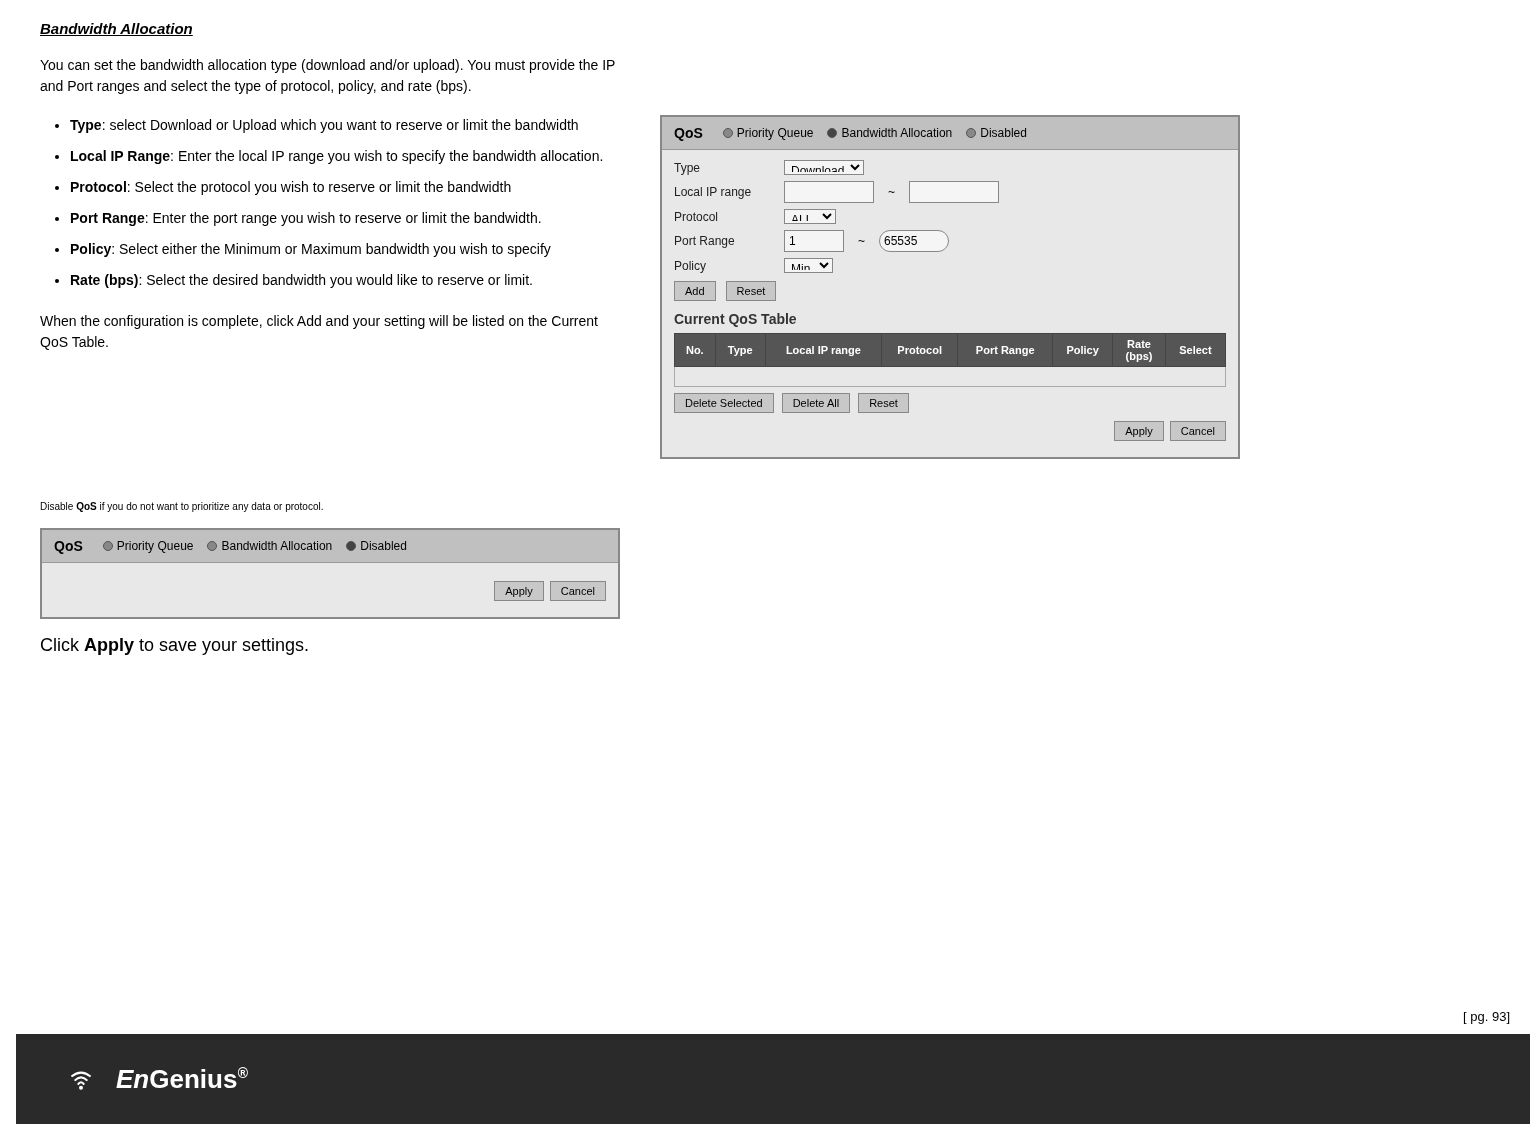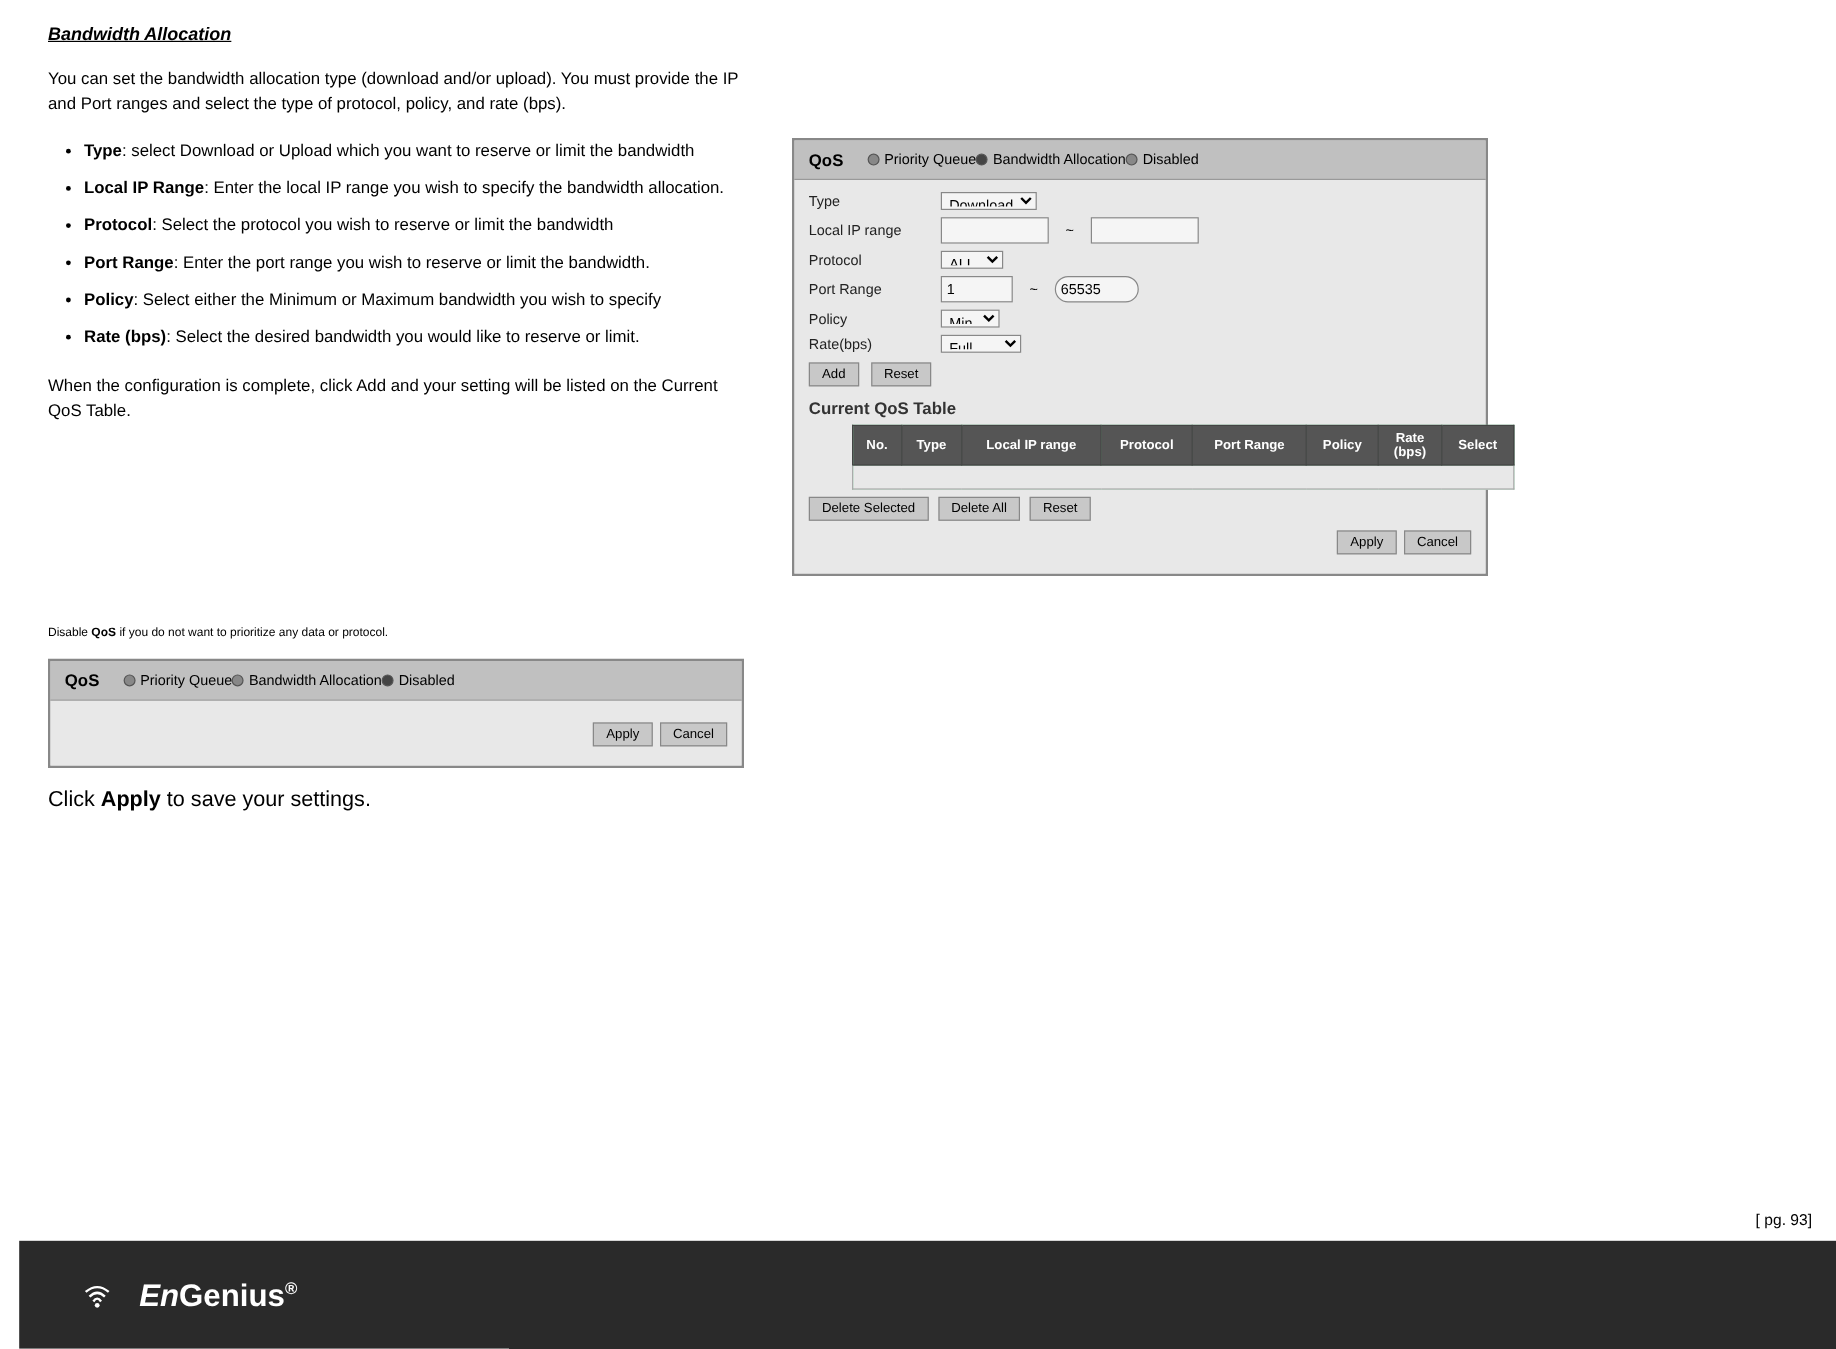--- a/index.html
+++ b/index.html
@@ -83,20 +83,21 @@
     }
 
     .qos-title {
       font-weight: bold;
       font-size: 14px;
     }
 
     .radio-group {
       display: flex;
       align-items: flex-start;
+      gap: 14px;
     }
 
     .radio-item {
       display: flex;
       align-items: center;
       gap: 4px;
       font-size: 12px;
     }
 
     .radio-dot {
@@ -168,22 +169,21 @@
       font-size: 14px;
       font-weight: bold;
       color: #333;
       margin: 10px 0 6px 0;
     }
 
     .qos-table {
       width: 100%;
       border-collapse: collapse;
       font-size: 11px;
-      background: #86efac;
-      margin-left: 36px;
+      background: #f97316;
     }
 
     .qos-table th {
       background: #555;
       color: #fff;
       padding: 4px 6px;
       border: 1px solid #444;
       text-align: center;
       font-weight: bold;
     }
@@ -360,28 +360,20 @@
         </div>
 
         <div class="form-row">
           <span class="form-label">Policy</span>
           <select class="form-select">
             <option>Min</option>
             <option>Max</option>
           </select>
         </div>
 
-        <div class="form-row">
-          <span class="form-label">Rate(bps)</span>
-          <select class="form-select">
-            <option>Full</option>
-            <option>Half</option>
-            <option>Quarter</option>
-          </select>
-        </div>
 
         <div class="form-row" style="margin-top:8px">
           <button class="btn-small">Add</button>
           <button class="btn-small">Reset</button>
         </div>
 
         <div class="section-title-dark">Current QoS Table</div>
 
         <table class="qos-table">
           <thead>

